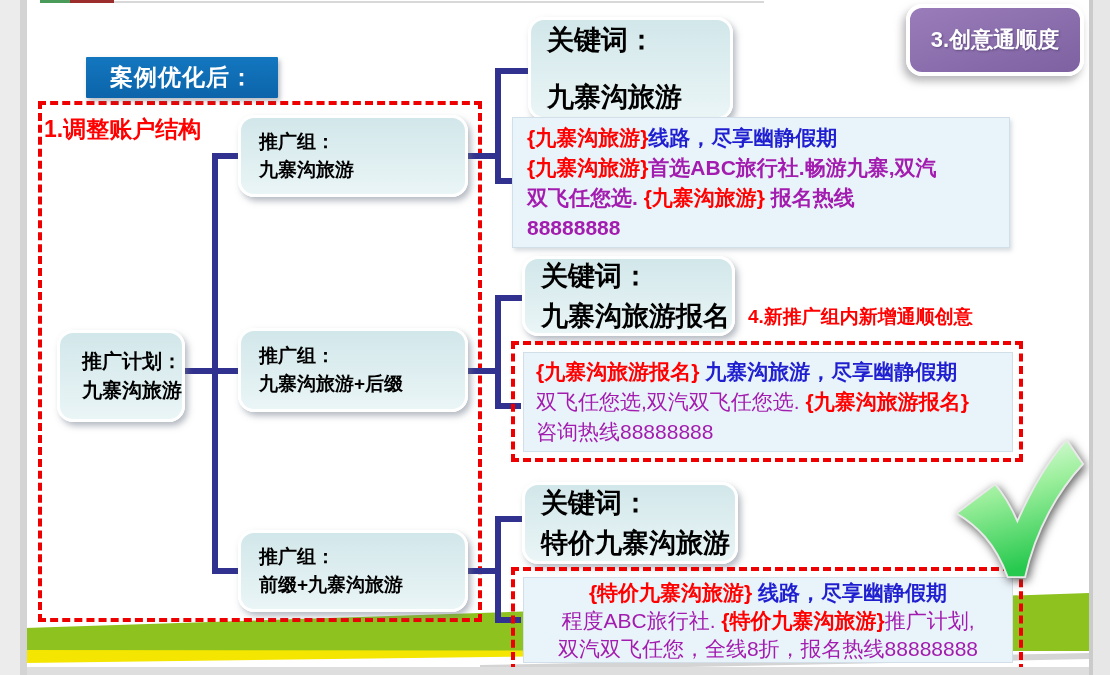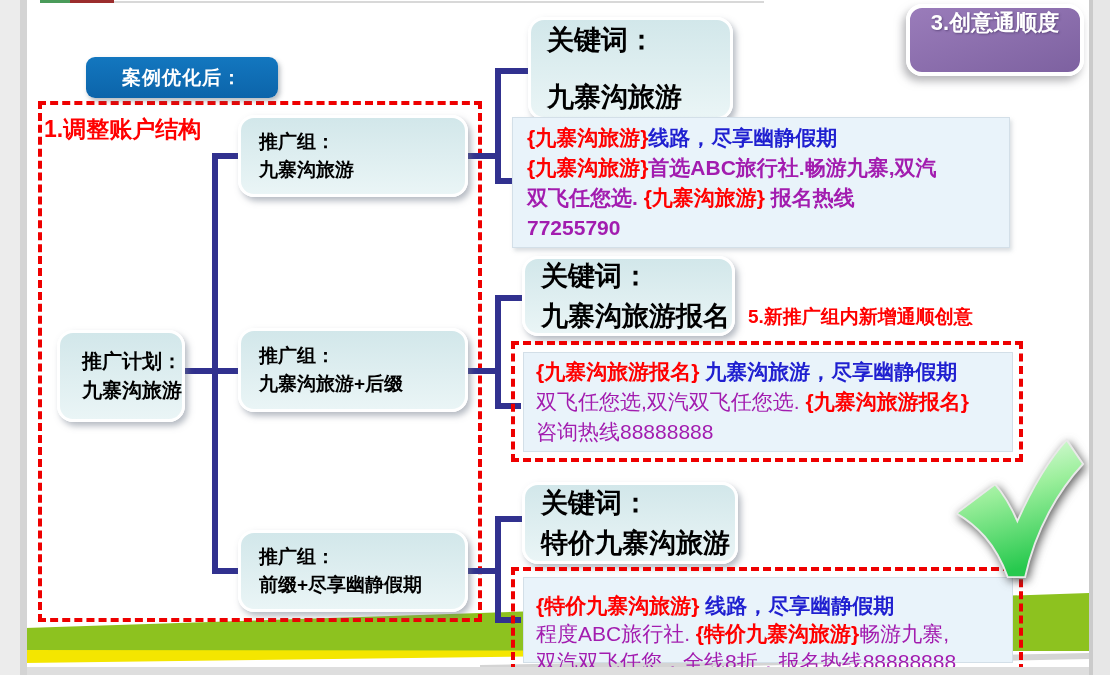--- a/index.html
+++ b/index.html
@@ -14,31 +14,31 @@
   .edge-right{left:1093px;top:0;width:17px;height:675px;background:#e7e7e7;}
   .edge-right2{left:1089px;top:0;width:4px;height:675px;background:#cbcbcb;}
   .edge-bottom{left:0;top:667px;width:1110px;height:8px;background:#dedede;}
   .sliver-green{left:40px;top:0;width:30px;height:3px;background:#4a9b5a;}
   .sliver-red{left:70px;top:0;width:44px;height:3px;background:#9b2d2d;}
   .sliver-gray{left:114px;top:1px;width:650px;height:2px;background:#d8d8d8;}
 
   
   .badge-blue{
     position:absolute;left:86px;top:57px;width:192px;height:41px;
-    background:linear-gradient(180deg,#1377bf,#0c64aa);border-radius:9px;
+    background:linear-gradient(180deg,#1377bf,#0c64aa);border-radius:1px;
     box-shadow:2px 3px 5px rgba(90,100,110,.45);
     display:flex;align-items:center;justify-content:center;
-    color:#fff;font-size:19px;font-weight:bold;letter-spacing:1px;
+    color:#fff;font-size:23px;font-weight:bold;letter-spacing:1px;
   }
   .badge-purple{
     position:absolute;left:906px;top:4px;width:178px;height:72px;
     background:linear-gradient(160deg,#9a7cba,#7d61a0);
     border:4px solid #ffffff;border-radius:16px;box-sizing:border-box;
     box-shadow:-3px 5px 9px rgba(120,120,125,.55);
-    display:flex;justify-content:center;
+    display:flex;align-items:center;justify-content:center;
     color:#fff;font-size:22px;font-weight:bold;text-shadow:1px 1px 2px rgba(80,60,110,.7);
   }
 
   
   .outline-red{
     position:absolute;left:38px;top:101px;width:444px;height:521px;
     border:4px dashed #ee0000;box-sizing:border-box;
   }
   .lbl-red{position:absolute;color:#f00;font-weight:bold;white-space:nowrap;}
   .lbl-step1{left:44px;top:114px;font-size:23px;}
@@ -80,21 +80,21 @@
   .seg-b{font-weight:bold;}
   .seg-r{font-weight:normal;}
   .creative-1{left:512px;top:117px;width:498px;height:131px;padding:5px 14px;line-height:30px;}
   .dashed-frame{
     position:absolute;border:4px dashed #ee0000;box-sizing:border-box;
   }
   .frame-2{left:511px;top:341px;width:512px;height:121px;}
   .frame-3{left:511px;top:567px;width:512px;height:105px;}
   .creative-inner{position:absolute;box-shadow:none;}
   .creative-2{left:8px;top:7px;width:490px;height:100px;padding:4px 12px;line-height:30px;}
-  .creative-3{left:8px;top:6px;width:490px;height:86px;padding:14px 12px;line-height:28px;}
+  .creative-3{left:8px;top:6px;width:490px;height:86px;padding:1px 12px;line-height:28px;text-align:center;}
 
   
   .footer-stripes{position:absolute;left:0;top:585px;}
   .checkmark{position:absolute;left:941px;top:430px;filter:drop-shadow(2px 3px 5px rgba(55,55,55,.8));}
 </style>
 </head>
 <body>
 
 <div class="stage">
 
@@ -121,72 +121,72 @@
   </svg>
 
   <div class="badge-blue">
     <span>案例优化后：</span>
   </div>
   <div class="badge-purple">
     <span>3.创意通顺度</span>
   </div>
 
   <div class="lbl-red lbl-step1">1.调整账户结构</div>
-  <div class="lbl-red lbl-step2">5.新推广组内新增通顺创意</div>
+  <div class="lbl-red lbl-step2">4.新推广组内新增通顺创意</div>
 
   <div class="node node-plan">
     <span class="ln">推广计划：</span>
     <span class="ln">九寨沟旅游</span>
   </div>
 
   <div class="node node-group node-g1">
     <span class="ln">推广组：</span>
     <span class="ln">九寨沟旅游</span>
   </div>
   <div class="node node-group node-g2">
     <span class="ln">推广组：</span>
     <span class="ln">九寨沟旅游+后缀</span>
   </div>
   <div class="node node-group node-g3">
     <span class="ln">推广组：</span>
-    <span class="ln">前缀+尽享幽静假期</span>
+    <span class="ln">前缀+九寨沟旅游</span>
   </div>
 
   <div class="node node-kw node-k1">
     <span class="ln">关键词：</span>
     <span class="ln">九寨沟旅游</span>
   </div>
   <div class="node node-kw node-k2">
     <span class="ln">关键词：</span>
     <span class="ln">九寨沟旅游报名</span>
   </div>
   <div class="node node-kw node-k3">
     <span class="ln">关键词：</span>
     <span class="ln">特价九寨沟旅游</span>
   </div>
 
   <div class="creative creative-1">
       <div class="cr-line"><span class="seg-red seg-b">{九寨沟旅游}</span><span class="seg-blue seg-b">线路，尽享幽静假期</span></div>
       <div class="cr-line"><span class="seg-red seg-b">{九寨沟旅游}</span><span class="seg-black seg-b">首选ABC旅行社.畅游九寨,双汽</span></div>
       <div class="cr-line"><span class="seg-black seg-b">双飞任您选. </span><span class="seg-red seg-b">{九寨沟旅游}</span><span class="seg-black seg-b"> 报名热线</span></div>
-      <div class="cr-line"><span class="seg-black seg-b">77255790</span></div>
+      <div class="cr-line"><span class="seg-black seg-b">88888888</span></div>
     </div>
 
   <div class="dashed-frame frame-2">
     <div class="creative creative-inner creative-2">
         <div class="cr-line"><span class="seg-red seg-b">{九寨沟旅游报名}</span><span class="seg-blue seg-b"> 九寨沟旅游，尽享幽静假期</span></div>
         <div class="cr-line"><span class="seg-black seg-r">双飞任您选,双汽双飞任您选. </span><span class="seg-red seg-b">{九寨沟旅游报名}</span></div>
         <div class="cr-line"><span class="seg-black seg-r">咨询热线88888888</span></div>
       </div>
   </div>
 
   <div class="dashed-frame frame-3">
     <div class="creative creative-inner creative-3">
         <div class="cr-line"><span class="seg-red seg-b">{特价九寨沟旅游}</span><span class="seg-blue seg-b"> 线路，尽享幽静假期</span></div>
-        <div class="cr-line"><span class="seg-black seg-r">程度ABC旅行社. </span><span class="seg-red seg-b">{特价九寨沟旅游}</span><span class="seg-black seg-r">畅游九寨,</span></div>
+        <div class="cr-line"><span class="seg-black seg-r">程度ABC旅行社. </span><span class="seg-red seg-b">{特价九寨沟旅游}</span><span class="seg-black seg-r">推广计划,</span></div>
         <div class="cr-line"><span class="seg-black seg-r">双汽双飞任您，全线8折，报名热线88888888</span></div>
       </div>
   </div>
 
   <svg class="checkmark" width="145" height="155" viewBox="0 0 150 160">
     <defs>
       <linearGradient id="ckgrad" x1="0" y1="0" x2="0.25" y2="1">
         <stop offset="0" stop-color="#f2fff0"></stop>
         <stop offset="0.45" stop-color="#9cef9c"></stop>
         <stop offset="1" stop-color="#27c94e"></stop>

